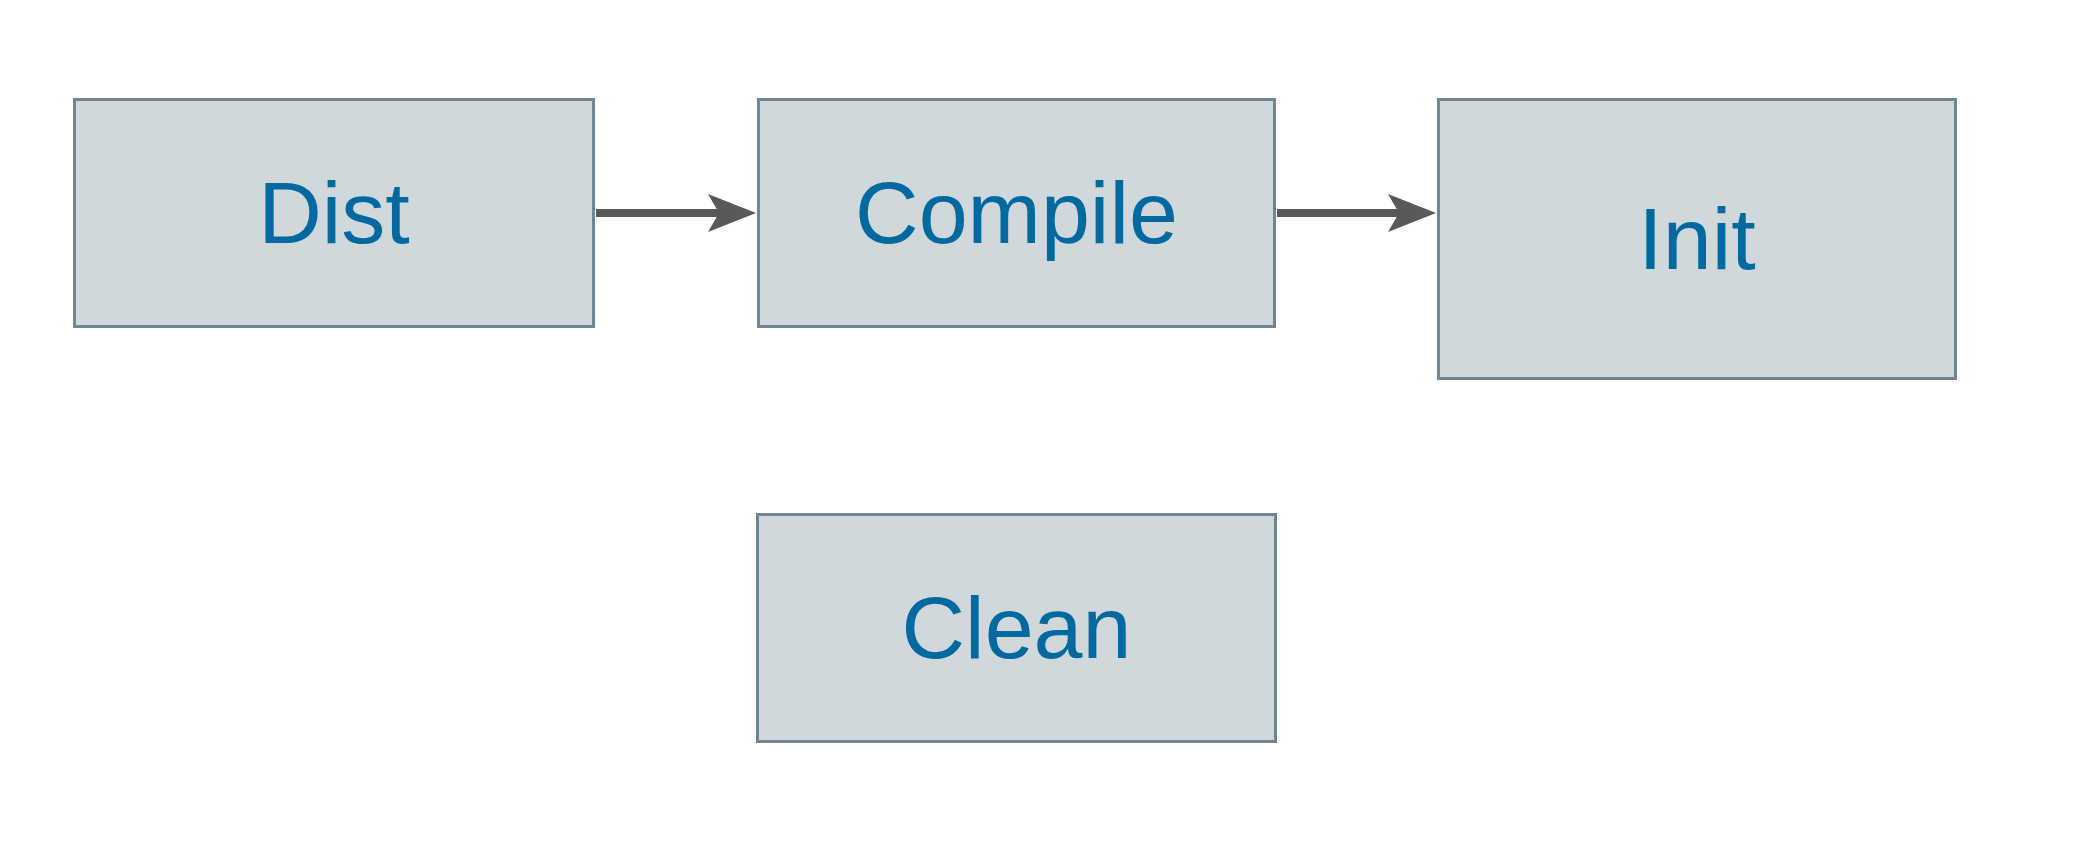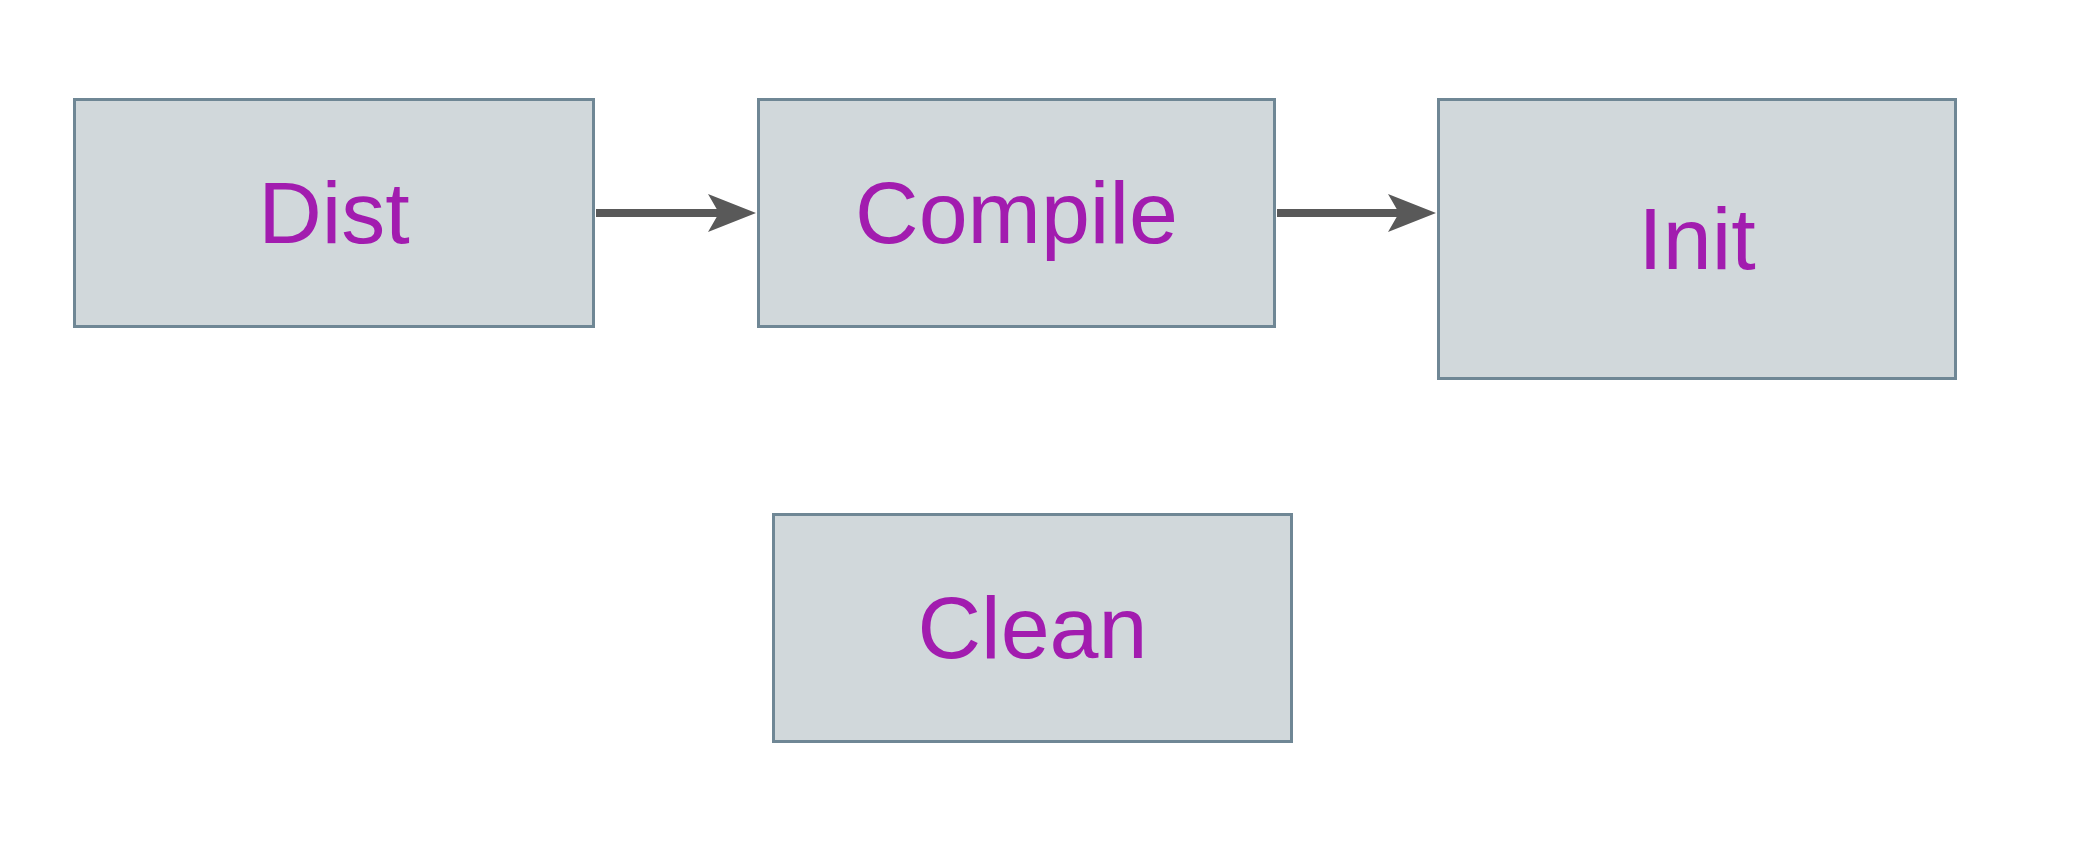--- a/index.html
+++ b/index.html
@@ -20,21 +20,21 @@
     box-sizing: border-box;
     background: #d1d8db;
     border: 3px solid #6f8795;
     display: flex;
     align-items: center;
     justify-content: center;
   }
   .node-label {
     font-size: 88px;
     line-height: 1;
-    color: #a21caf;
+    color: #0369a1;
     letter-spacing: 0px;
     white-space: nowrap;
     user-select: none;
   }
   .edges-overlay {
     position: absolute;
     left: 0;
     top: 0;
     width: 2078px;
     height: 848px;
@@ -54,21 +54,21 @@
   </div>
 
   <div class="node" style="left:757px; top:98px; width:519px; height:230px;">
     <span class="node-label">Compile</span>
   </div>
 
   <div class="node" style="left:1437px; top:98px; width:520px; height:282px;">
     <span class="node-label">Init</span>
   </div>
 
-  <div class="node" style="left:772px; top:513px; width:521px; height:230px;">
+  <div class="node" style="left:756px; top:513px; width:521px; height:230px;">
     <span class="node-label">Clean</span>
   </div>
 
   <svg class="edges-overlay" viewBox="0 0 2078 848" xmlns="http://www.w3.org/2000/svg">
 
     <g class="edge">
       <line x1="596" y1="213" x2="722" y2="213" stroke="#595959" stroke-width="8"></line>
       <polygon points="756,213 708,194 719,213 708,232" fill="#595959"></polygon>
     </g>
 

